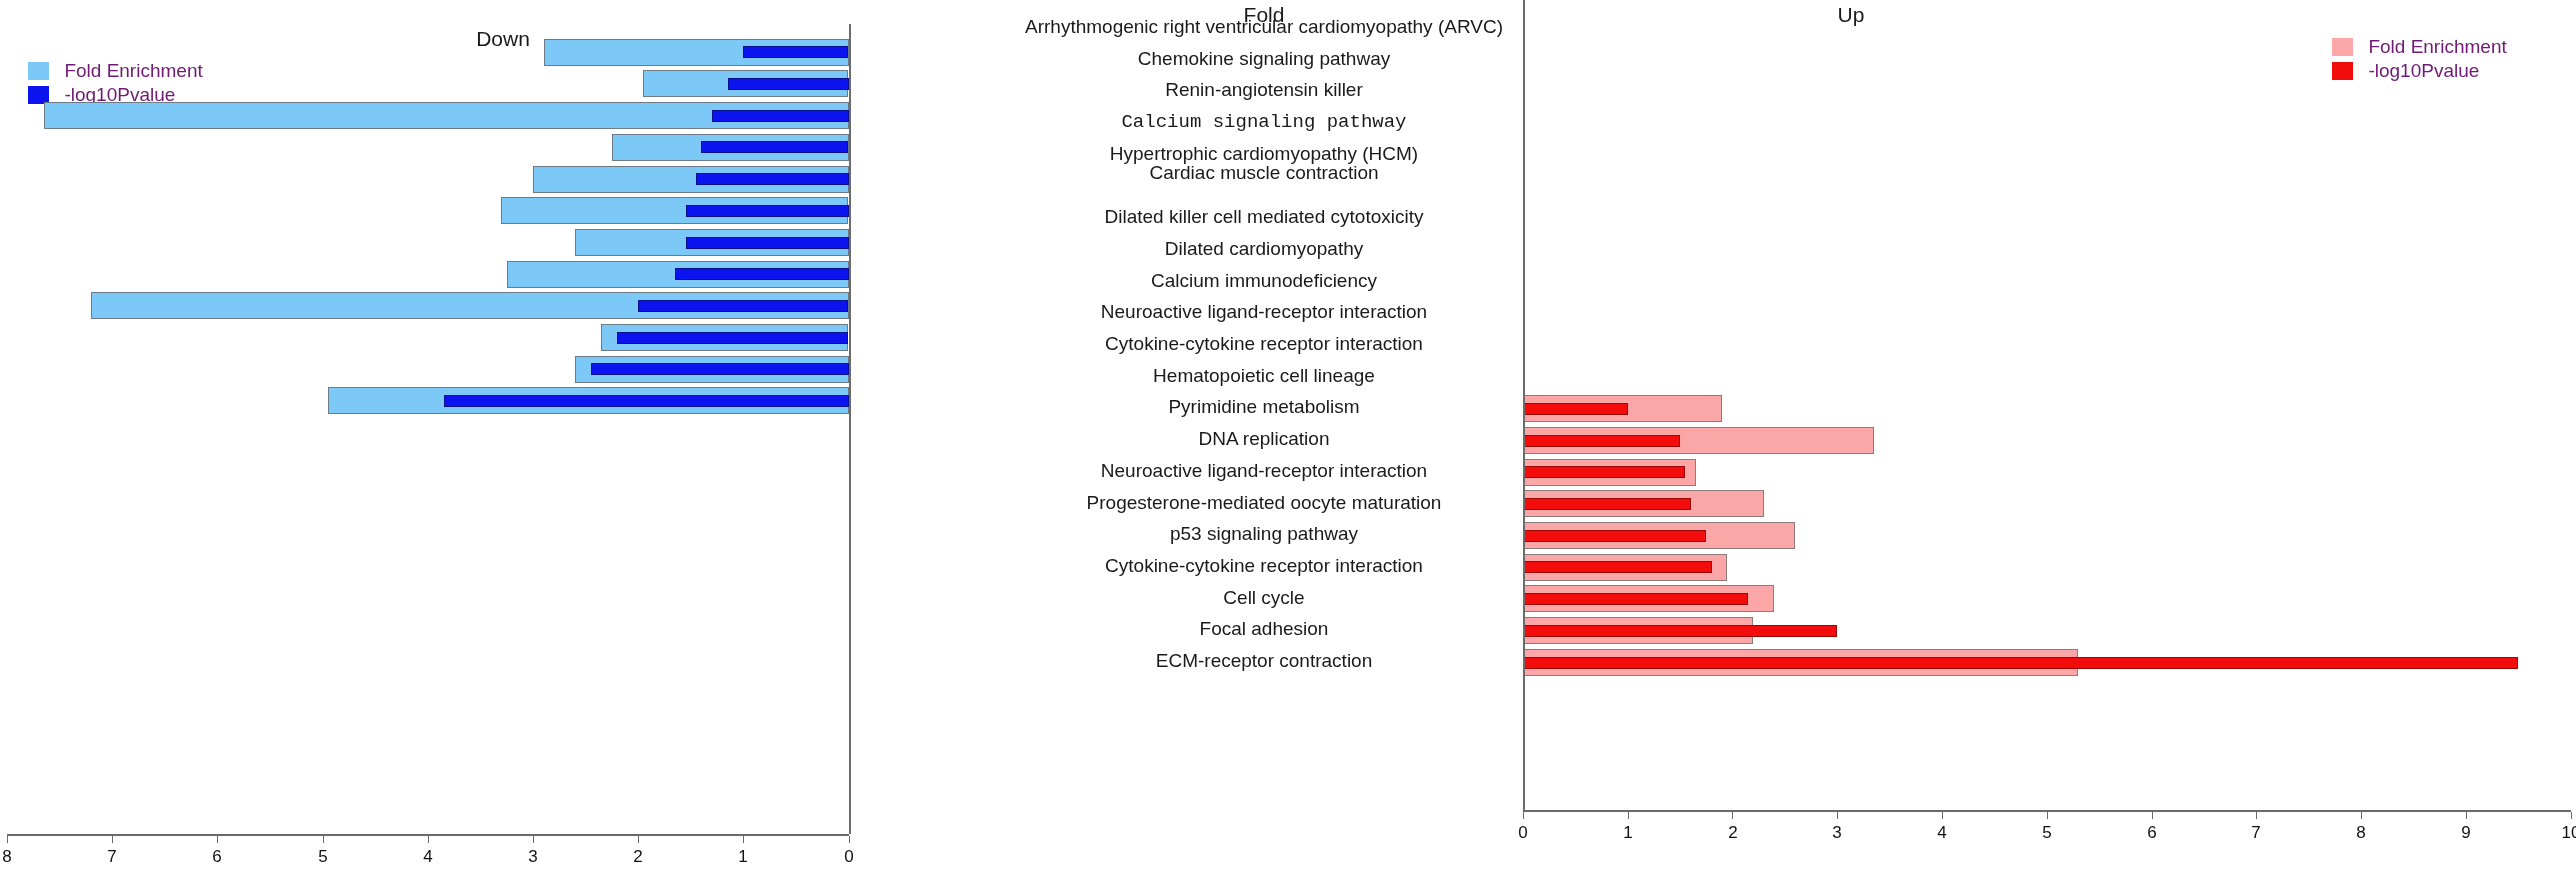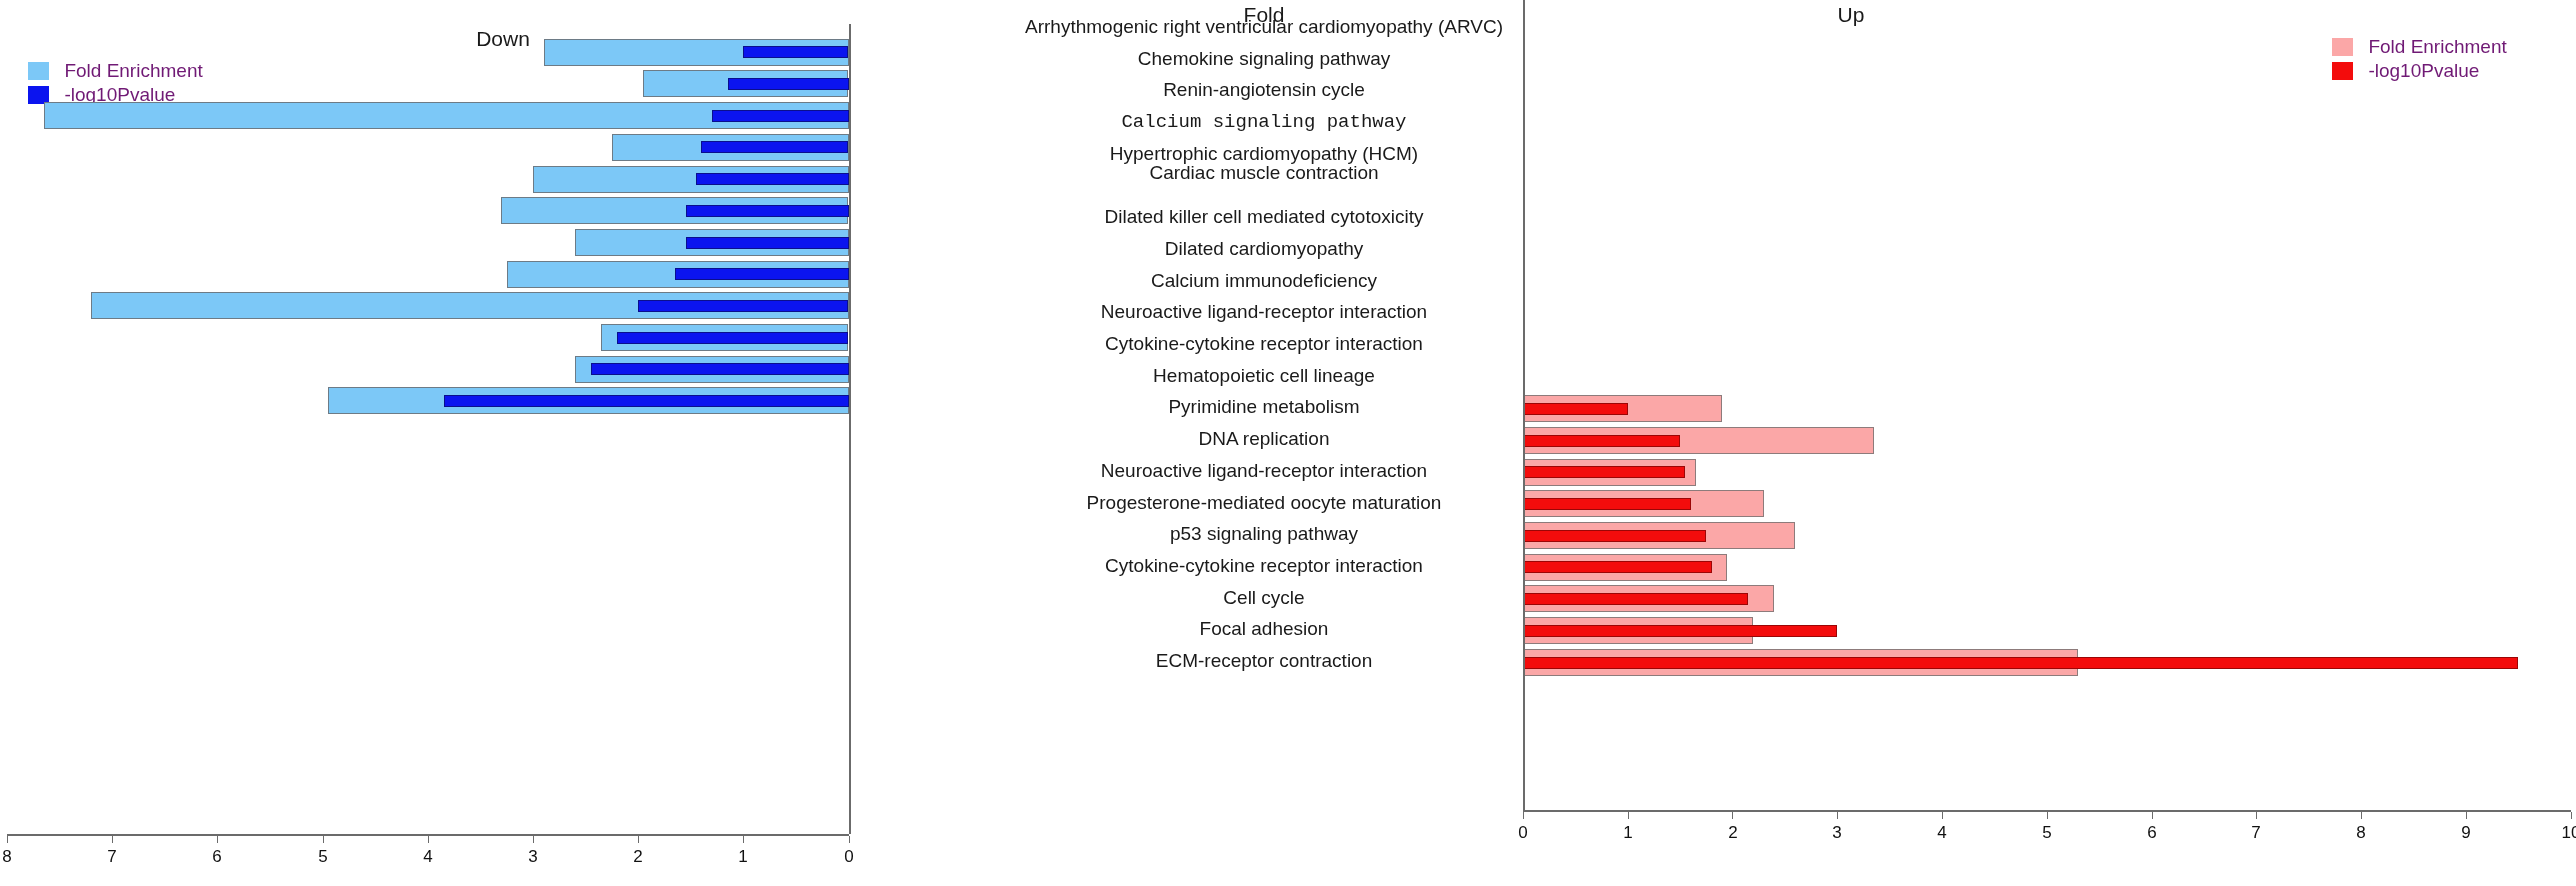--- a/index.html
+++ b/index.html
@@ -100,21 +100,21 @@
         <div class="tick" style="left: 849px; top: 812px;"></div>
         <div class="ticklabel" style="left: 828px; top: 823px;">0</div>
       </div>
   </div>
 
   <div class="term-col">
     <div class="col-title" style="left:0;top:2.8px;width:698px;">Fold</div>
     <div id="term-labels">
         <div class="term" style="top: 16px;">Arrhythmogenic right ventricular cardiomyopathy (ARVC)</div>
         <div class="term" style="top: 48px;">Chemokine signaling pathway</div>
-        <div class="term" style="top: 79px;">Renin-angiotensin cycle</div>
+        <div class="term" style="top: 79px;">Renin-angiotensin killer</div>
         <div class="term" style="top: 111px; font-family: Liberation Mono, monospace;">Calcium signaling pathway</div>
         <div class="term" style="top: 143px;">Hypertrophic cardiomyopathy (HCM)</div>
         <div class="term" style="top: 162px;">Cardiac muscle contraction</div>
         <div class="term" style="top: 206px;">Dilated killer cell mediated cytotoxicity</div>
         <div class="term" style="top: 238px;">Dilated cardiomyopathy</div>
         <div class="term" style="top: 270px;">Calcium immunodeficiency</div>
         <div class="term" style="top: 301px;">Neuroactive ligand-receptor interaction</div>
         <div class="term" style="top: 333px;">Cytokine-cytokine receptor interaction</div>
         <div class="term" style="top: 365px;">Hematopoietic cell lineage</div>
         <div class="term" style="top: 396px;">Pyrimidine metabolism</div>

